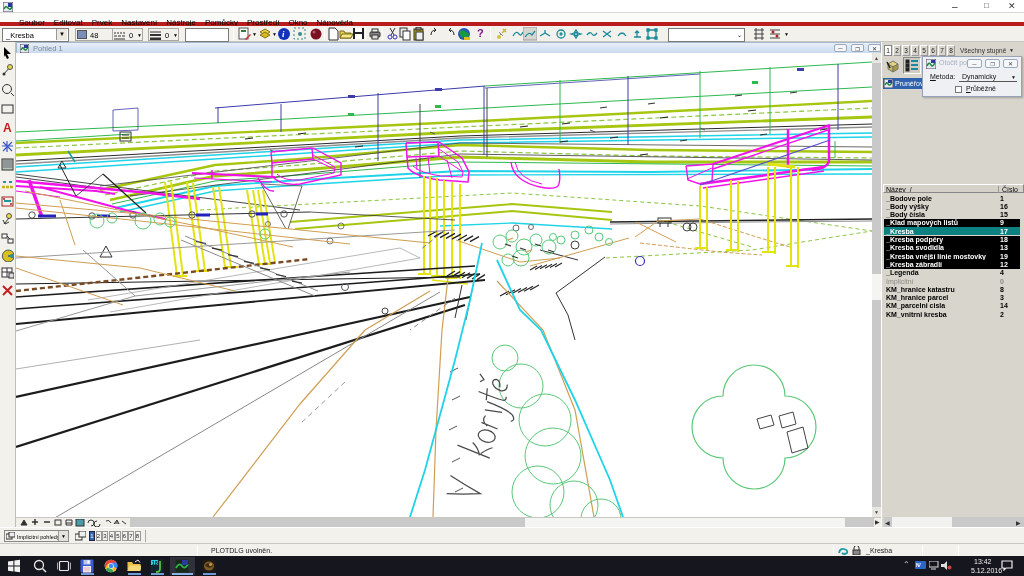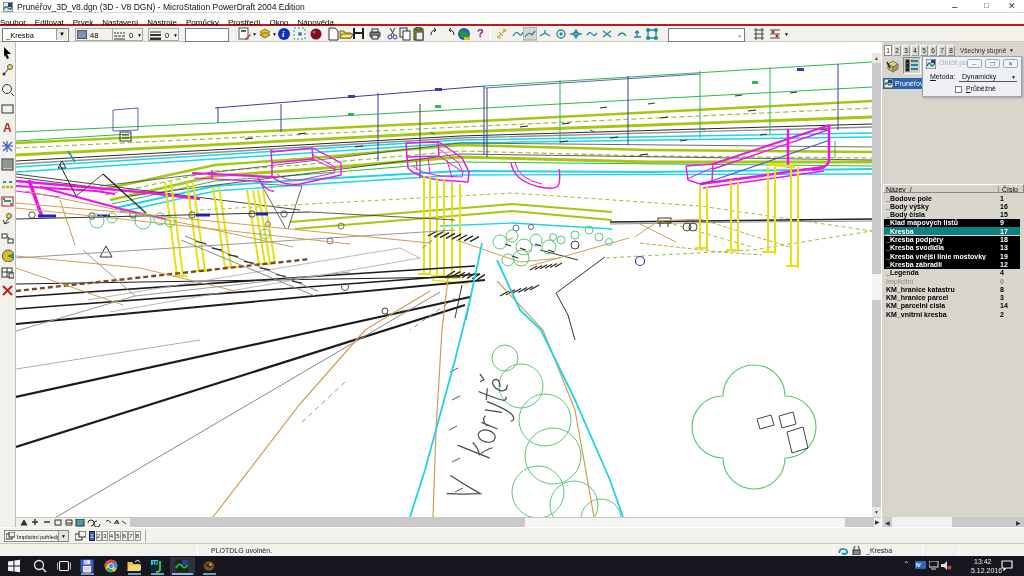--- a/index.html
+++ b/index.html
@@ -14,27 +14,26 @@
 .tlb{position:absolute;top:559px;width:14px;height:14px}
 </style></head><body>
 <div id="scr">
 
 <div class="abs" style="left:0;top:0;width:1024px;height:13px;background:#fff;border-bottom:1px solid #d8d8d8">
  <svg class="abs" style="left:3px;top:2px" width="10" height="10">
         <rect width="10" height="10" fill="#e8e8f0" stroke="#446" stroke-width="1"></rect>
         <path d="M1,7 Q3,3 5,6 Q8,9 9,4" stroke="#1a8a3a" stroke-width="1.6" fill="none"></path>
         <rect x="5" y="1" width="4" height="4" fill="#2a3a9a"></rect>
       </svg>
- <span class="abs" style="left:17px;top:2px;font-size:8.5px;color:#111">Prunéřov_3D_v8.dgn (3D - V8 DGN) - MicroStation PowerDraft 2004 Edition</span>
  <span class="abs" style="left:952px;top:1px;font-size:10px;color:#333">–</span>
  <span class="abs" style="left:984px;top:1px;font-size:8px;color:#333">□</span>
  <span class="abs" style="left:1008px;top:1px;font-size:9px;color:#333">✕</span>
 </div>
 
-<div class="abs" style="left:0;top:13px;width:1024px;height:13px;background:#fbfbf9;border-bottom:2px solid #b91c1c;padding-top:1.5px;line-height:10px">
+<div class="abs" style="left:0;top:13px;width:1024px;height:13px;background:#fbfbf9;border-bottom:4px solid #b91c1c;padding-left:19px;padding-top:1.5px;line-height:10px">
  <span class="mn"><u>S</u>oubor</span><span class="mn"><u>E</u>ditovat</span><span class="mn">Pr<u>v</u>ek</span><span class="mn">N<u>a</u>stavení</span><span class="mn">Ná<u>s</u>troje</span><span class="mn">Po<u>m</u>ůcky</span><span class="mn">Prostředí</span><span class="mn"><u>O</u>kno</span><span class="mn">Nápověda</span>
 </div>
 
 <div class="abs" style="left:0;top:26px;width:1024px;height:16px;background:#f2f1ec;border-bottom:1px solid #c9c7c1">
 </div>
 <div class="tb-box" style="left:2px;top:28px;width:67px">
       <span style="position:absolute;left:3px;top:2px">_Kresba</span>
       <span style="position:absolute;right:1px;top:0;width:11px;height:11px;background:#ece9e2;border-left:1px solid #999;font-size:6px;text-align:center;line-height:11px">▼</span>
     </div>
 <div class="abs" style="left:75px;top:28px;width:46px;height:13px;background:#f2f1ec;border:1px solid #aaa8a2;font-size:7.5px">
@@ -233,20 +232,31 @@
     </svg>
 <svg class="pico" style="top:266px" width="13" height="14">
       <rect x="1" y="2" width="10" height="9" fill="#fff" stroke="#333"></rect>
       <path d="M6,2 V11 M1,6 h10" stroke="#333"></path>
       <rect x="8" y="7" width="5" height="5" fill="#ddd" stroke="#333"></rect>
     </svg>
 <svg class="pico" style="top:283px" width="13" height="14">
       <path d="M2,3 L11,12 M11,3 L2,12" stroke="#c02020" stroke-width="2"></path>
     </svg>
 
+<div class="abs" style="left:16px;top:42px;width:865px;height:11px;background:linear-gradient(#e7eff9,#cadbee);border:1px solid #a8b8cc;border-bottom:none">
+ <svg class="abs" style="left:3px;top:1px" width="9" height="9">
+        <rect width="9" height="9" fill="#e8e8f0" stroke="#446"></rect>
+        <path d="M1,6 Q3,2 4,5 Q6,8 8,3" stroke="#1a8a3a" stroke-width="1.4" fill="none"></path>
+        <rect x="4" y="1" width="4" height="3" fill="#2a3a9a"></rect>
+      </svg>
+ <span class="abs" style="left:16px;top:1px;font-size:7.5px;color:#7a8694">Pohled 1</span>
+ <span class="abs" style="left:817px;top:1px;width:13px;height:8px;background:#f4f6f9;border:1px solid #9aa8ba;border-radius:2px;font-size:6px;text-align:center;line-height:7px;color:#333">─</span>
+ <span class="abs" style="left:834px;top:1px;width:13px;height:8px;background:#f4f6f9;border:1px solid #9aa8ba;border-radius:2px;font-size:5px;text-align:center;line-height:8px;color:#333">❐</span>
+ <span class="abs" style="left:851px;top:1px;width:13px;height:8px;background:#f4f6f9;border:1px solid #9aa8ba;border-radius:2px;font-size:6px;text-align:center;line-height:8px;color:#333">✕</span>
+</div>
 
 <div class="abs" style="left:16px;top:53px;width:856px;height:464px;background:#fff;overflow:hidden">
 <svg width="856" height="464" viewBox="16 53 856 464">
 <polyline points="16,143 460,122 872,101" fill="none" stroke="#a6c610" stroke-width="2.4"></polyline>
 <polyline points="16,148 460,127 872,108" fill="none" stroke="#8cc63f" stroke-width="1.2" stroke-dasharray="5,3"></polyline>
 <polyline points="16,155 460,132 872,117" fill="none" stroke="#a6c610" stroke-width="2.8"></polyline>
 <polyline points="16,161 460,136 872,124" fill="none" stroke="#2a2a2a" stroke-width="1"></polyline>
 <polyline points="16,164 460,138 872,127" fill="none" stroke="#909090" stroke-width="1.4"></polyline>
 <polyline points="16,167 460,140 872,133" fill="none" stroke="#1fd3e8" stroke-width="1.5"></polyline>
 <polyline points="16,172 460,143 872,137" fill="none" stroke="#1fd3e8" stroke-width="1.5"></polyline>

